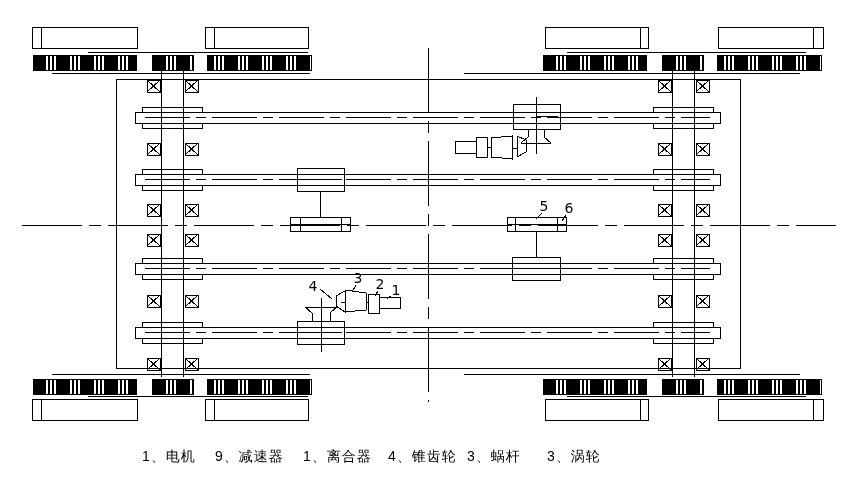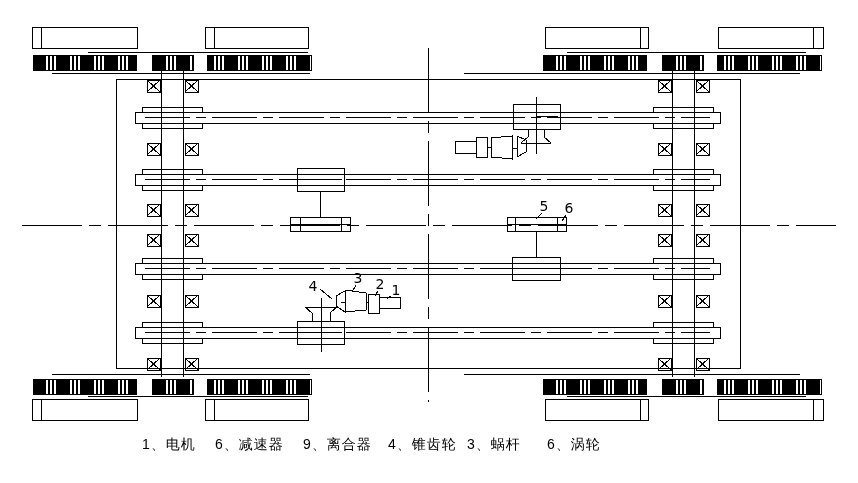--- a/index.html
+++ b/index.html
@@ -1,19 +1,19 @@
 <!DOCTYPE html>
 <html><head>
 <meta charset="utf-8">
 <style>
   html,body{margin:0;padding:0;background:#ffffff;}
   #stage{position:relative;width:858px;height:483px;background:#ffffff;overflow:hidden;
          font-family:"Liberation Sans","DejaVu Sans",sans-serif;}
   #stage svg{position:absolute;left:0;top:0;}
-  .legend{position:absolute;top:436px;left:0;width:858px;height:20px;color:#000;
+  .legend{position:absolute;top:448px;left:0;width:858px;height:20px;color:#000;
           font-size:14px;letter-spacing:1px;}
   .legend span{position:absolute;top:0;white-space:nowrap;}
   .lg0{left:142px;} .lg1{left:215px;} .lg2{left:303px;}
   .lg3{left:388px;text-align:right;} .lg4{left:467px;} .lg5{left:547px;}
   .callout{font-size:14px;font-family:"DejaVu Sans",sans-serif;fill:#000;}
 </style>
 </head>
 <body>
 
 <div id="stage">
@@ -192,19 +192,19 @@
     <line x1="356" y1="285" x2="352" y2="292"></line>
     <line x1="378" y1="291" x2="375" y2="296"></line>
     <line x1="391" y1="296" x2="387" y2="299"></line>
     <line x1="542" y1="213" x2="536" y2="219"></line>
     <line x1="566" y1="215" x2="562" y2="221"></line>
   </g>
 </svg>
 
 <div class="legend">
   <span class="lg0">1、电机</span>
-  <span class="lg1">6、减速器</span>
-  <span class="lg2">9、离合器</span>
+  <span class="lg1">9、减速器</span>
+  <span class="lg2">1、离合器</span>
   <span class="lg3">4、锥齿轮</span>
   <span class="lg4">3、蜗杆</span>
-  <span class="lg5">6、涡轮</span>
+  <span class="lg5">3、涡轮</span>
 </div>
 </div>
 
 </body></html>

